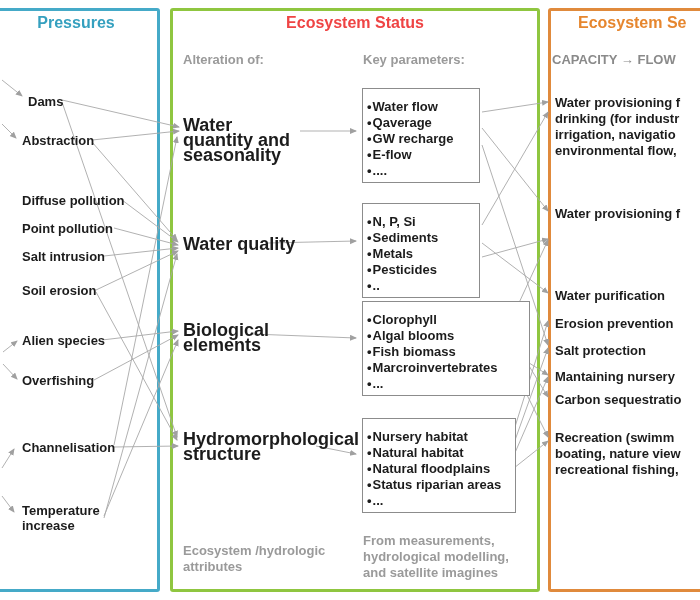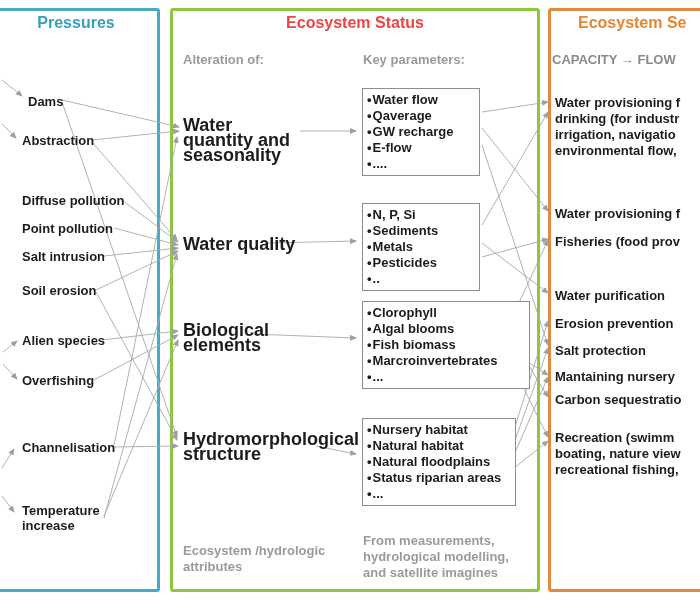--- a/index.html
+++ b/index.html
@@ -21,21 +21,21 @@
   .title.status    { left:170px; top:14px; width:370px; text-align:center; color:#ef4444; }
   .title.services  { left:578px; top:14px; color:#e6862e; white-space:nowrap; }
 
   .item { font-size:13px; line-height:15px; }
   .gray { color:#9a9a9a; }
   .subtle { color:#8a8a8a; }
 
   .p-item { left:22px; }
   .alt-label { left:183px; font-size:18px; line-height:15px; }
 
-  .pbox { left:362px; border:1px solid #8c8c8c; background:#fff; padding:3px 6px 3px 4px; font-size:13px; line-height:16px; }
+  .pbox { left:362px; border:1px solid #8c8c8c; background:#fff; padding:10px 6px 3px 4px; font-size:13px; line-height:16px; }
   .param-line::before { content:"\2022"; margin-right:1px; }
 
   .svc { left:555px; font-size:13px; line-height:16px; white-space:nowrap; }
 
   .footnote { font-size:13px; line-height:16px; }
 </style>
 </head>
 <body>
 
 <div class="canvas">
@@ -152,23 +152,20 @@
 
   <div class="abs svc" style="top:95px">
     <div>Water provisioning f</div>
     <div>drinking (for industr</div>
     <div>irrigation, navigatio</div>
     <div>environmental flow,</div>
   </div>
   <div class="abs svc" style="top:206px">
     <div>Water provisioning f</div>
   </div>
-  <div class="abs svc" style="top:234px">
-    <div>Fisheries (food prov</div>
-  </div>
   <div class="abs svc" style="top:288px">
     <div>Water purification</div>
   </div>
   <div class="abs svc" style="top:316px">
     <div>Erosion prevention</div>
   </div>
   <div class="abs svc" style="top:343px">
     <div>Salt protection</div>
   </div>
   <div class="abs svc" style="top:369px">

